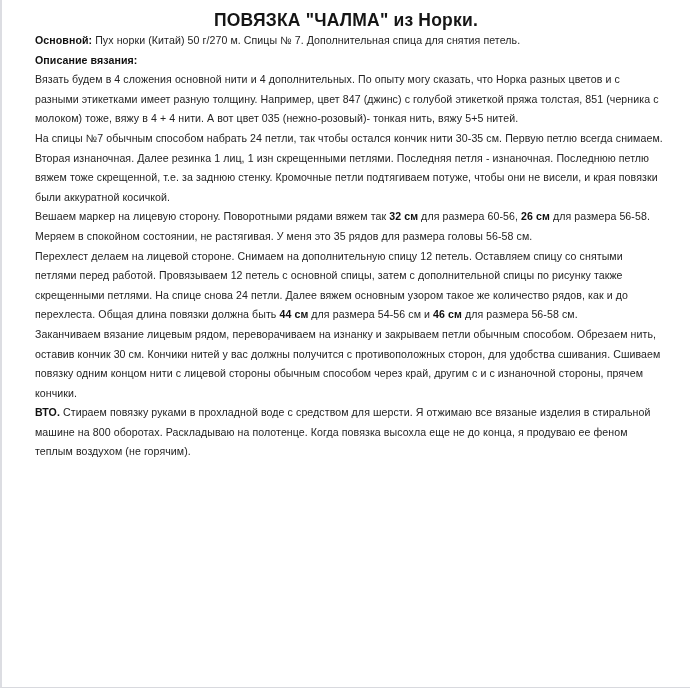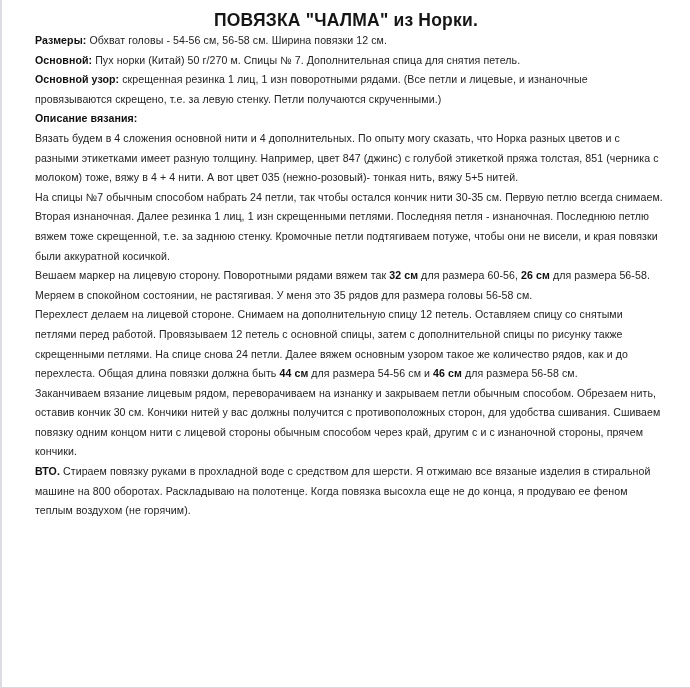--- a/index.html
+++ b/index.html
@@ -56,31 +56,25 @@
 </style>
 </head>
 <body>
 
 <div class="page">
 
   <h1 class="doc-title">ПОВЯЗКА "ЧАЛМА" из  Норки.</h1>
 
   <div class="content">
 
-    <p class="para gap-a">
-      <span class="b">Размеры:</span><span>  Обхват головы -  54-56 см, 56-58 см. Ширина повязки 12 см.</span>
-    </p>
 
     <p class="para gap-b">
       <span class="b">Основной:</span><span>  Пух норки (Китай)  50 г/270 м. Спицы № 7. Дополнительная спица для снятия петель.</span>
     </p>
 
-    <p class="para gap-b">
-      <span class="b">Основной узор:</span><span> скрещенная резинка 1 лиц, 1 изн поворотными рядами. (Все петли и лицевые, и изнаночные провязываются скрещено, т.е. за левую стенку. Петли получаются скрученными.)</span>
-    </p>
 
 
     <p class="para gap-c">
       <span class="b">Описание вязания:</span>
     </p>
 
     <p class="para gap-e">Вязать будем в 4 сложения основной нити и 4 дополнительных. По опыту могу сказать, что Норка разных цветов и с разными этикетками имеет разную толщину. Например, цвет 847 (джинс)  с голубой этикеткой пряжа толстая, 851 (черника с молоком) тоже, вяжу в 4 + 4 нити. А вот цвет 035 (нежно-розовый)- тонкая нить, вяжу 5+5 нитей.</p>
 
     <p class="para gap-e">На  спицы №7 обычным способом набрать 24 петли, так чтобы остался кончик нити 30-35 см.  Первую петлю всегда снимаем. Вторая изнаночная. Далее резинка 1 лиц, 1 изн скрещенными петлями. Последняя петля - изнаночная. Последнюю петлю вяжем тоже скрещенной, т.е. за заднюю стенку. Кромочные петли подтягиваем потуже, чтобы они не висели, и края повязки были аккуратной косичкой.</p>
 

